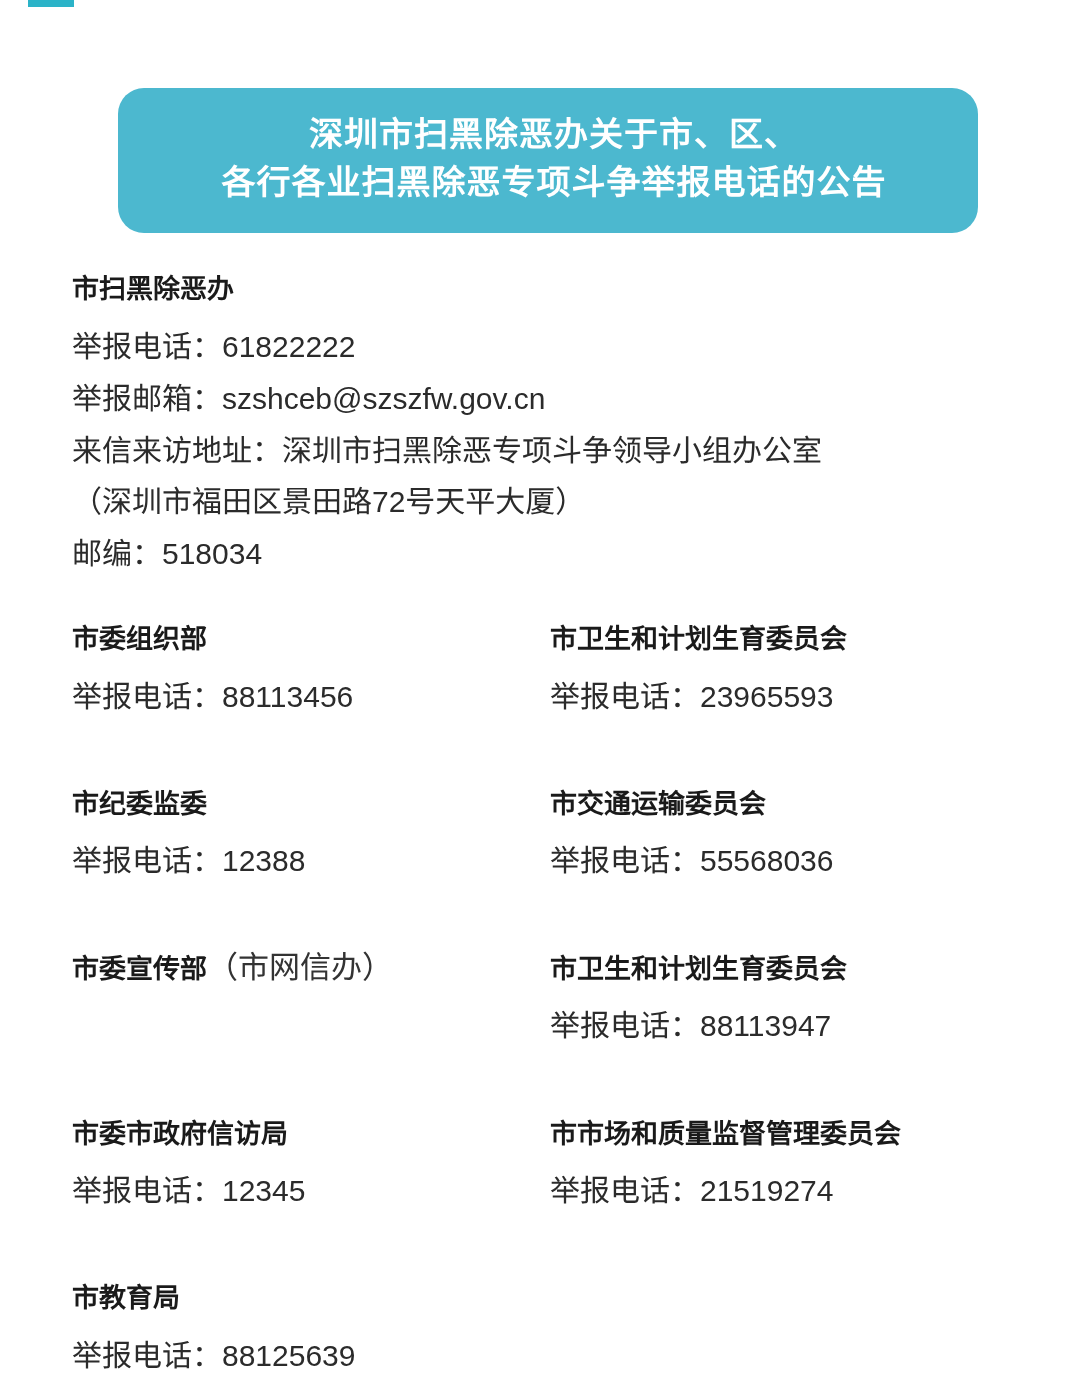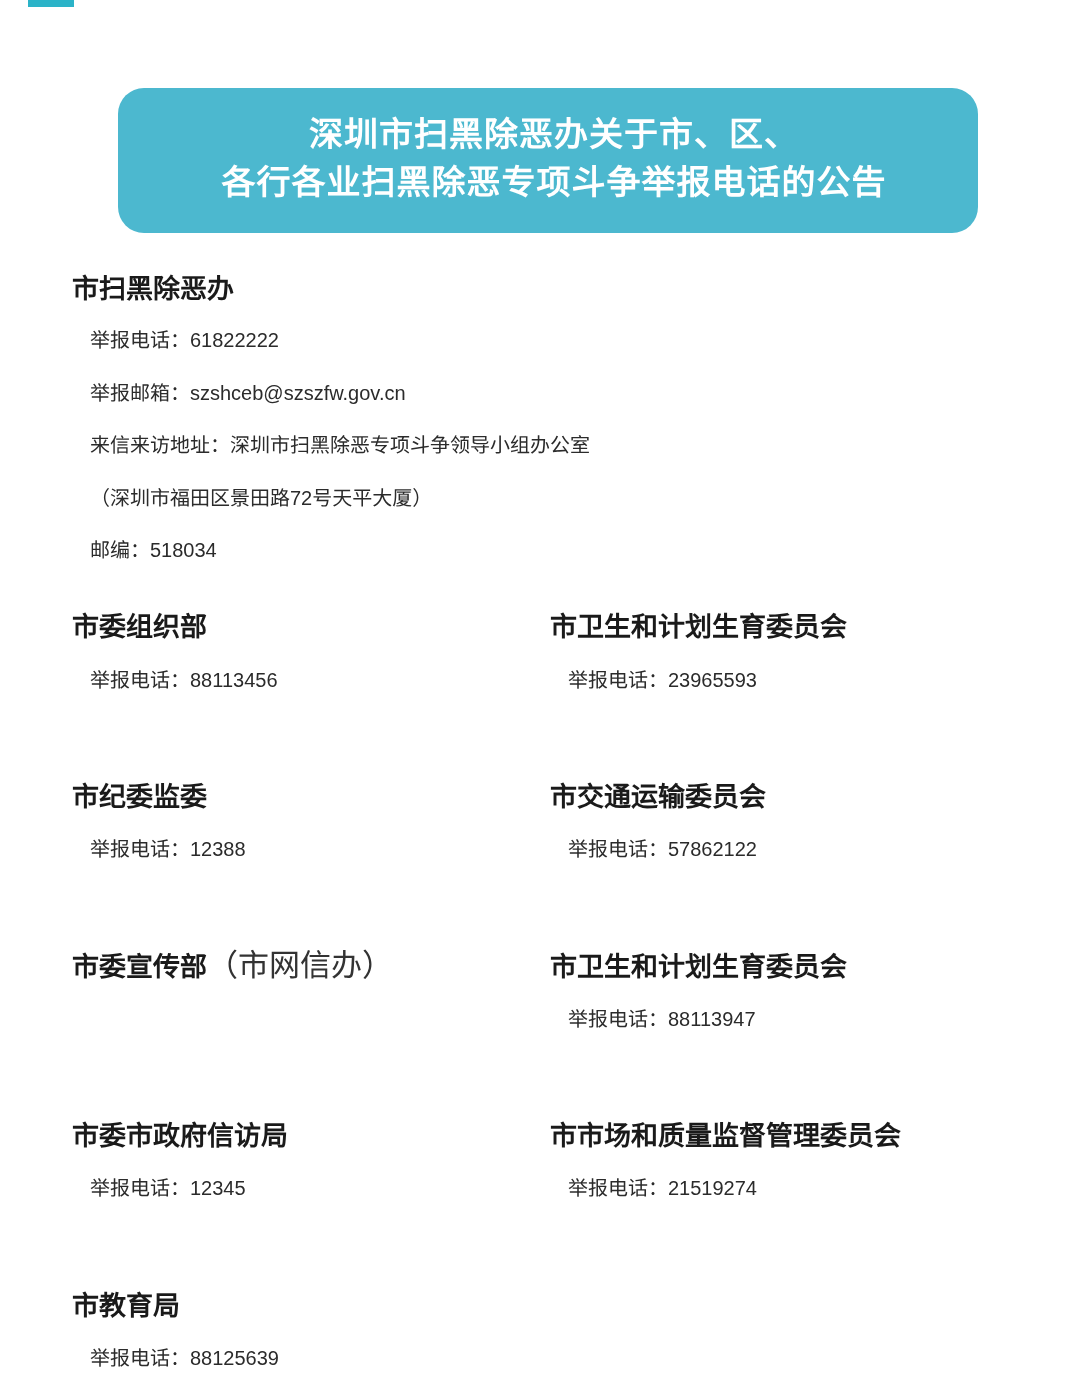--- a/index.html
+++ b/index.html
@@ -60,24 +60,24 @@
     color: #1a1a1a;
     line-height: 1.2;
     margin: 0 0 16px 0;
   }
   .org-name .suffix {
     font-weight: normal;
     font-size: 31px;
     color: #333;
   }
   .detail {
-    font-size: 20px;
+    font-size: 30px;
     color: #2b2b2b;
     line-height: 1.72;
-    margin: 18px;
+    margin: 0;
     white-space: nowrap;
   }
 
   
   .head-block { margin-bottom: 40px; }
 
   
   .grid {
     display: grid;
     grid-template-columns: 478px 1fr;
@@ -122,21 +122,21 @@
       <p class="detail">举报电话：23965593</p>
     </div>
 
     <div class="cell">
       <div class="org-name"><span>市纪委监委</span><span class="suffix"></span></div>
       <p class="detail">举报电话：12388</p>
     </div>
 
     <div class="cell">
       <div class="org-name"><span>市交通运输委员会</span><span class="suffix"></span></div>
-      <p class="detail">举报电话：57862122</p>
+      <p class="detail">举报电话：55568036</p>
     </div>
 
     <div class="cell">
       <div class="org-name"><span>市委宣传部</span><span class="suffix">（市网信办）</span></div>
     </div>
 
     <div class="cell">
       <div class="org-name"><span>市卫生和计划生育委员会</span><span class="suffix"></span></div>
       <p class="detail">举报电话：88113947</p>
     </div>

